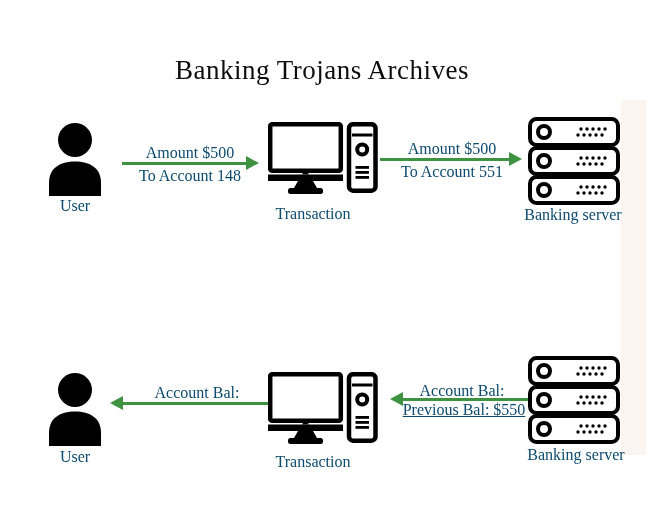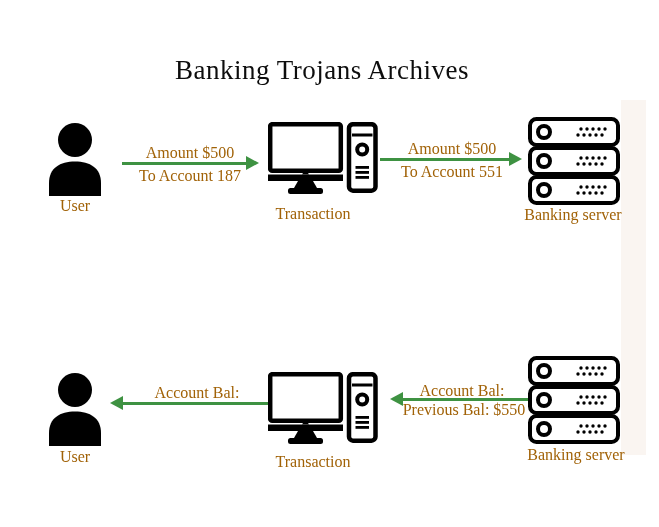--- a/index.html
+++ b/index.html
@@ -18,21 +18,21 @@
     background:var(--strip);
   }
   .title{
     position:absolute;left:0;top:54px;width:644px;
     font-size:27px;font-weight:400;text-align:center;line-height:32px;
     letter-spacing:0.5px;color:#0d0d0d;
   }
   .icon{position:absolute;line-height:0;}
   .lbl{
     position:absolute;font-size:16px;line-height:19px;white-space:nowrap;
-    transform:translateX(-50%);text-align:center;color:#a16207;
+    transform:translateX(-50%);text-align:center;color:#0c4a6e;
   }
   .aline{position:absolute;height:3px;background:var(--green);}
   .head-r{
     position:absolute;width:0;height:0;
     border-top:7px solid transparent;border-bottom:7px solid transparent;
     border-left:13px solid var(--green);
   }
   .head-l{
     position:absolute;width:0;height:0;
     border-top:7px solid transparent;border-bottom:7px solid transparent;
@@ -52,21 +52,21 @@
     <svg width="60" height="74" viewBox="0 0 60 74">
       <circle cx="30" cy="18" r="17" fill="#000"></circle>
       <path d="M4 74 V61 C4 46 15 39.5 30 39.5 C45 39.5 56 46 56 61 V74 Z" fill="#000"></path>
     </svg>
   </div>
   <div class="lbl" style="left:75px;top:196px;">User</div>
 
   <div class="lbl" style="left:190px;top:143px;">Amount $500</div>
   <div class="aline" style="left:122px;top:162px;width:125px;"></div>
   <div class="head-r" style="left:246px;top:156px;"></div>
-  <div class="lbl" style="left:190px;top:166px;">To Account 187</div>
+  <div class="lbl" style="left:190px;top:166px;">To Account 148</div>
 
   <div class="icon" style="left:268px;top:122px;">
     <svg width="110" height="72" viewBox="0 0 110 72">
       <rect x="2.2" y="2.2" width="70.6" height="46.6" rx="2" fill="#fff" stroke="#000" stroke-width="4.5"></rect>
       <rect x="0" y="52.5" width="75" height="6.5" fill="#000"></rect>
       <polygon points="34,52.5 41,52.5 37.5,47" fill="#000"></polygon>
       <polygon points="30,59 45,59 49,66 26,66" fill="#000"></polygon>
       <rect x="20" y="66" width="35" height="6" rx="2.5" fill="#000"></rect>
       <rect x="81" y="2.2" width="26.5" height="66.5" rx="4" fill="#fff" stroke="#000" stroke-width="4.5"></rect>
       <line x1="84" y1="13" x2="104.5" y2="13" stroke="#000" stroke-width="3"></line>
@@ -162,21 +162,21 @@
       <rect x="87.5" y="44" width="13.5" height="2.8" fill="#000"></rect>
       <rect x="87.5" y="49" width="13.5" height="2.8" fill="#000"></rect>
       <rect x="87.5" y="54" width="13.5" height="2.8" fill="#000"></rect>
     </svg>
   </div>
   <div class="lbl" style="left:313px;top:452px;">Transaction</div>
 
   <div class="lbl" style="left:462px;top:381px;">Account Bal:</div>
   <div class="head-l" style="left:390px;top:392px;"></div>
   <div class="aline" style="left:403px;top:398px;width:125px;"></div>
-  <div class="lbl" style="left:464px;top:400px;">Previous Bal: $550</div>
+  <div class="lbl" style="left:464px;top:400px;text-decoration:underline;">Previous Bal: $550</div>
 
   <div class="icon" style="left:528px;top:356px;">
     <svg width="92" height="88" viewBox="0 0 92 88">
       <g>
         <rect x="2" y="2" width="88" height="26" rx="6.5" fill="#fff" stroke="#000" stroke-width="4"></rect>
         <circle cx="16" cy="15" r="6" fill="#fff" stroke="#000" stroke-width="4"></circle>
         <g fill="#000">
           <circle cx="53" cy="12" r="1.7"></circle>
             <circle cx="59" cy="12" r="1.7"></circle>
             <circle cx="65" cy="12" r="1.7"></circle>

